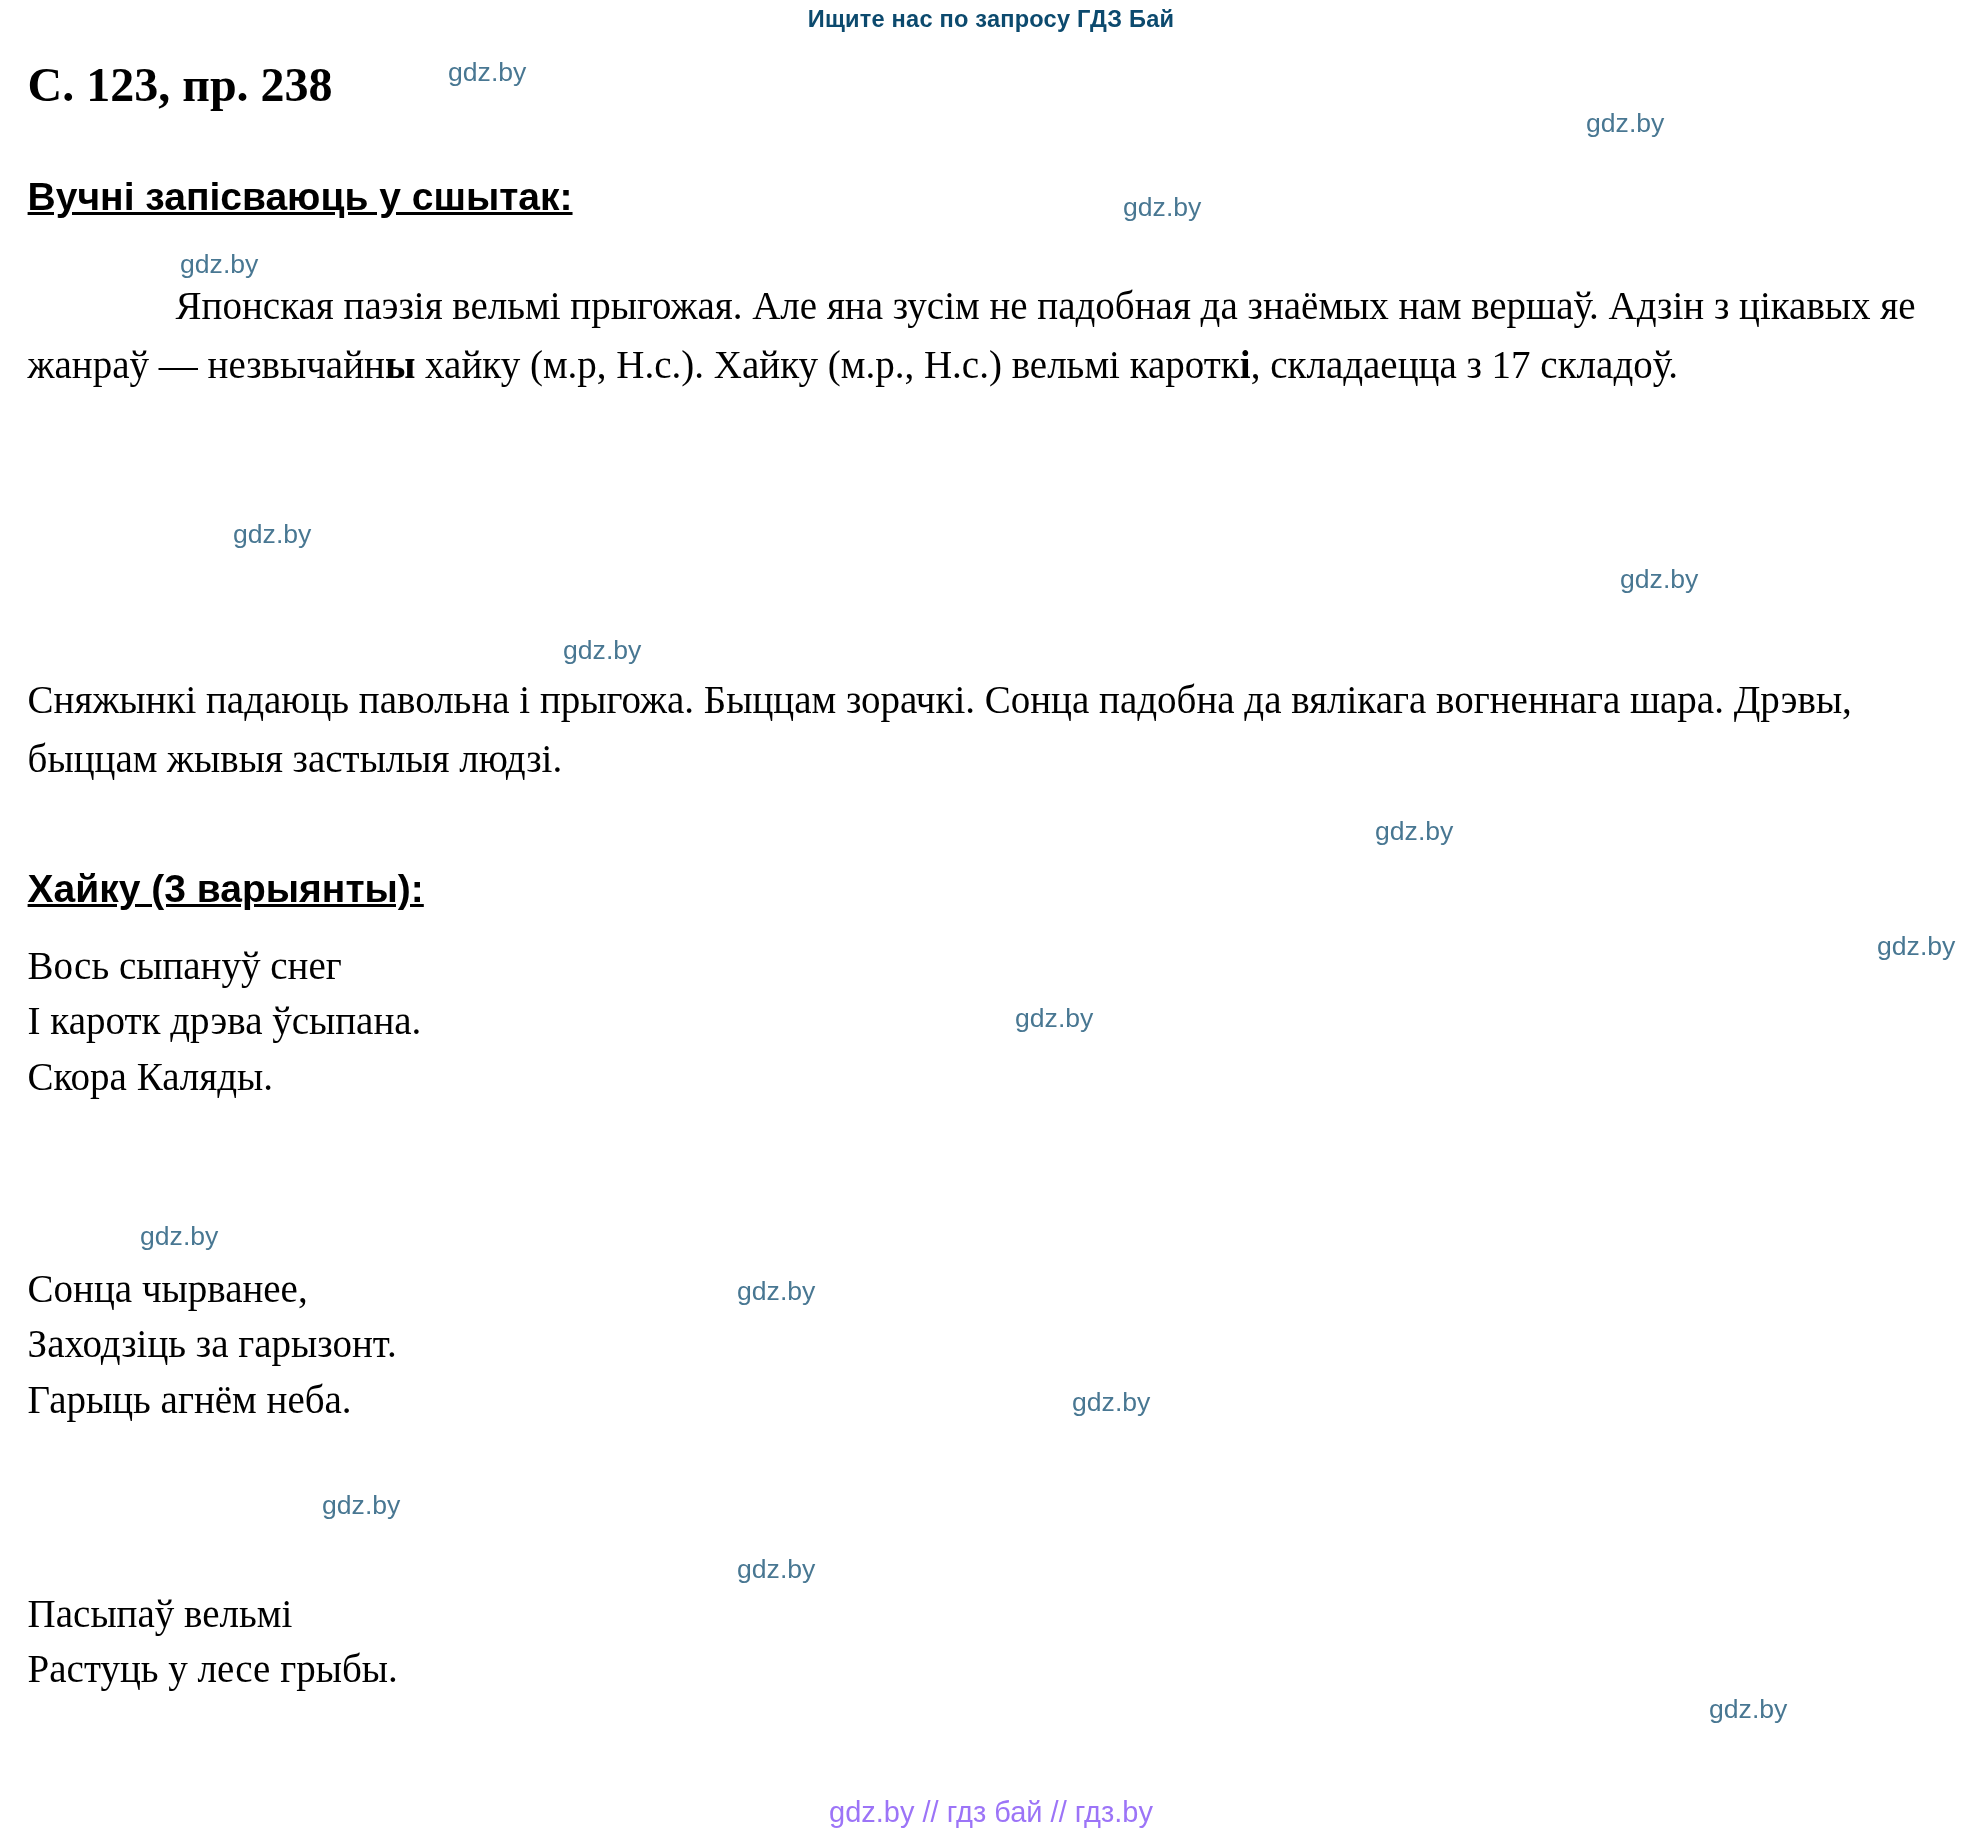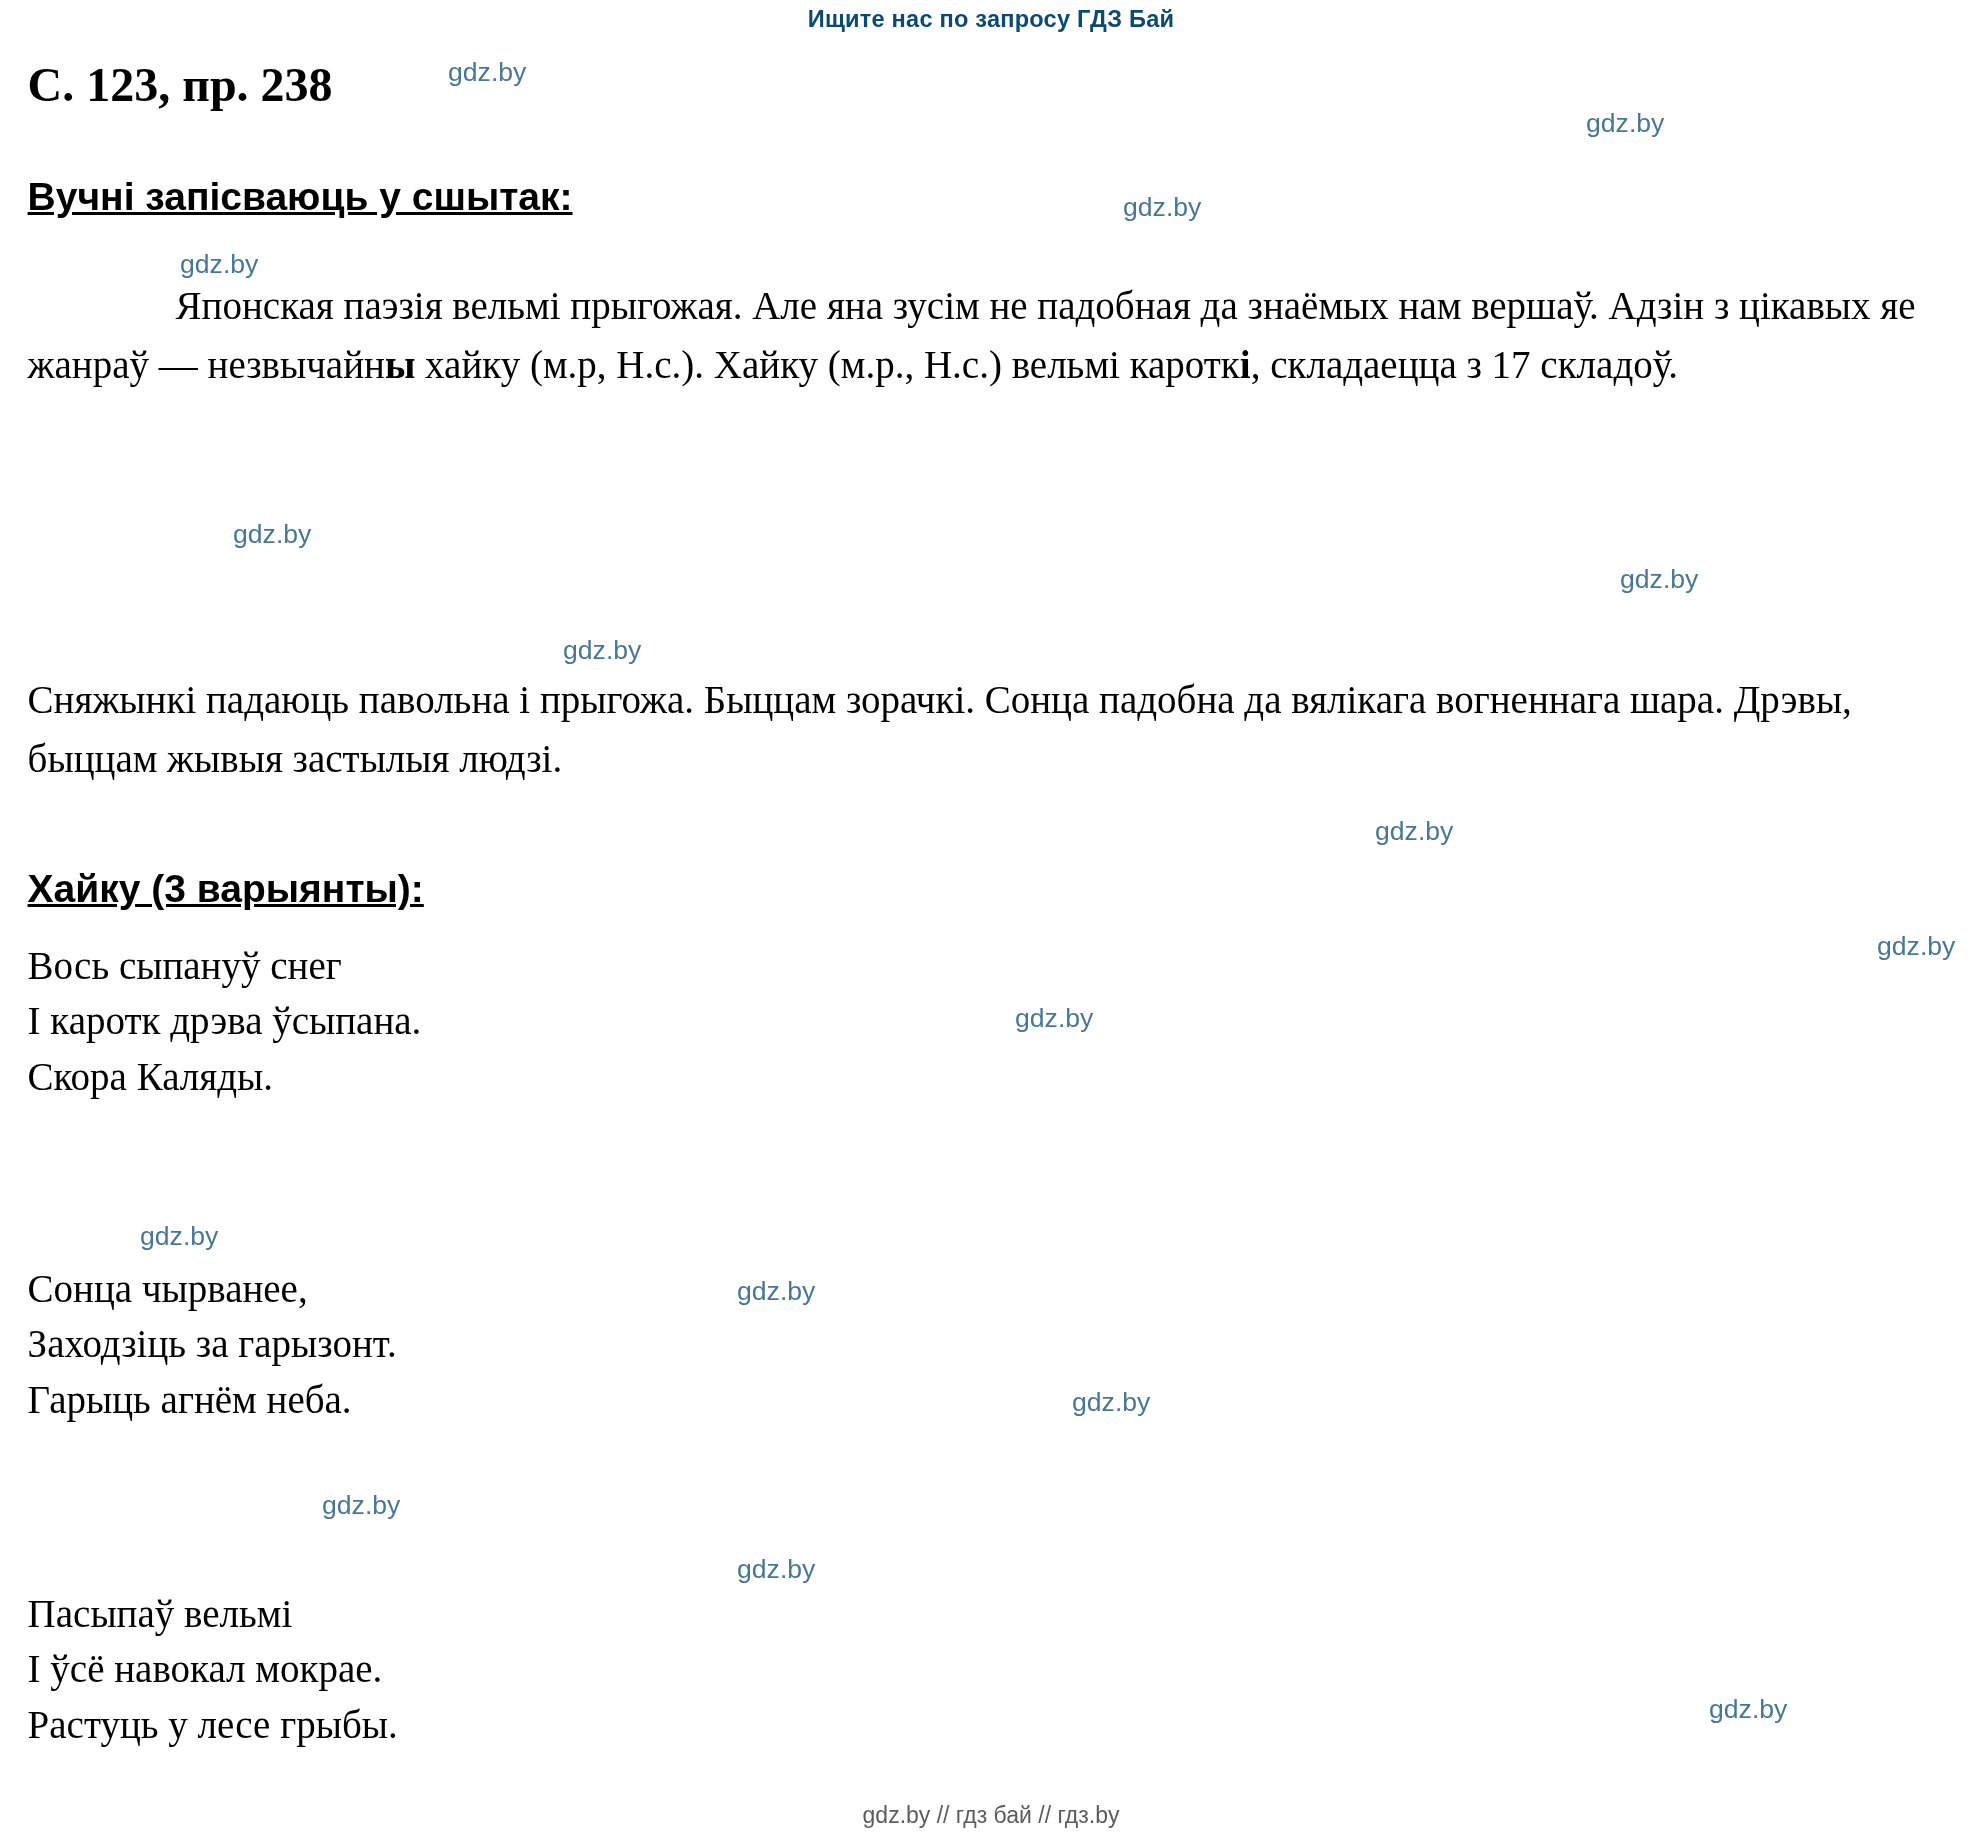--- a/index.html
+++ b/index.html
@@ -95,22 +95,22 @@
     opacity: 0.75;
     white-space: nowrap;
   }
   .footer {
     position: absolute;
     bottom: 17.7px;
     left: 0;
     width: 100%;
     text-align: center;
     font-family: "Liberation Sans", sans-serif;
-    font-size: 23px;
-    color: #404040;
+    font-size: 29px;
+    color: #8b5cf6;
     opacity: 0.85;
   }
   b { font-weight: bold; }
 </style>
 </head>
 <body>
 
 <div class="page">
 
   <div class="top-banner">Ищите нас по запросу ГДЗ Бай</div>
@@ -134,21 +134,20 @@
   </div>
 
   <div class="haiku haiku-2">
     <div>Сонца чырванее,</div>
     <div>Заходзіць за гарызонт.</div>
     <div>Гарыць агнём неба.</div>
   </div>
 
   <div class="haiku haiku-3">
     <div>Пасыпаў вельмі</div>
-    <div>І ўсё навокал мокрае.</div>
     <div>Растуць у лесе грыбы.</div>
   </div>
 
   <div id="watermark-layer">
       <div class="wm" style="left: 448px; top: 57px;">gdz.by</div>
       <div class="wm" style="left: 1586px; top: 108px;">gdz.by</div>
       <div class="wm" style="left: 1123px; top: 192px;">gdz.by</div>
       <div class="wm" style="left: 180px; top: 249px;">gdz.by</div>
       <div class="wm" style="left: 233px; top: 519px;">gdz.by</div>
       <div class="wm" style="left: 1620px; top: 564px;">gdz.by</div>

